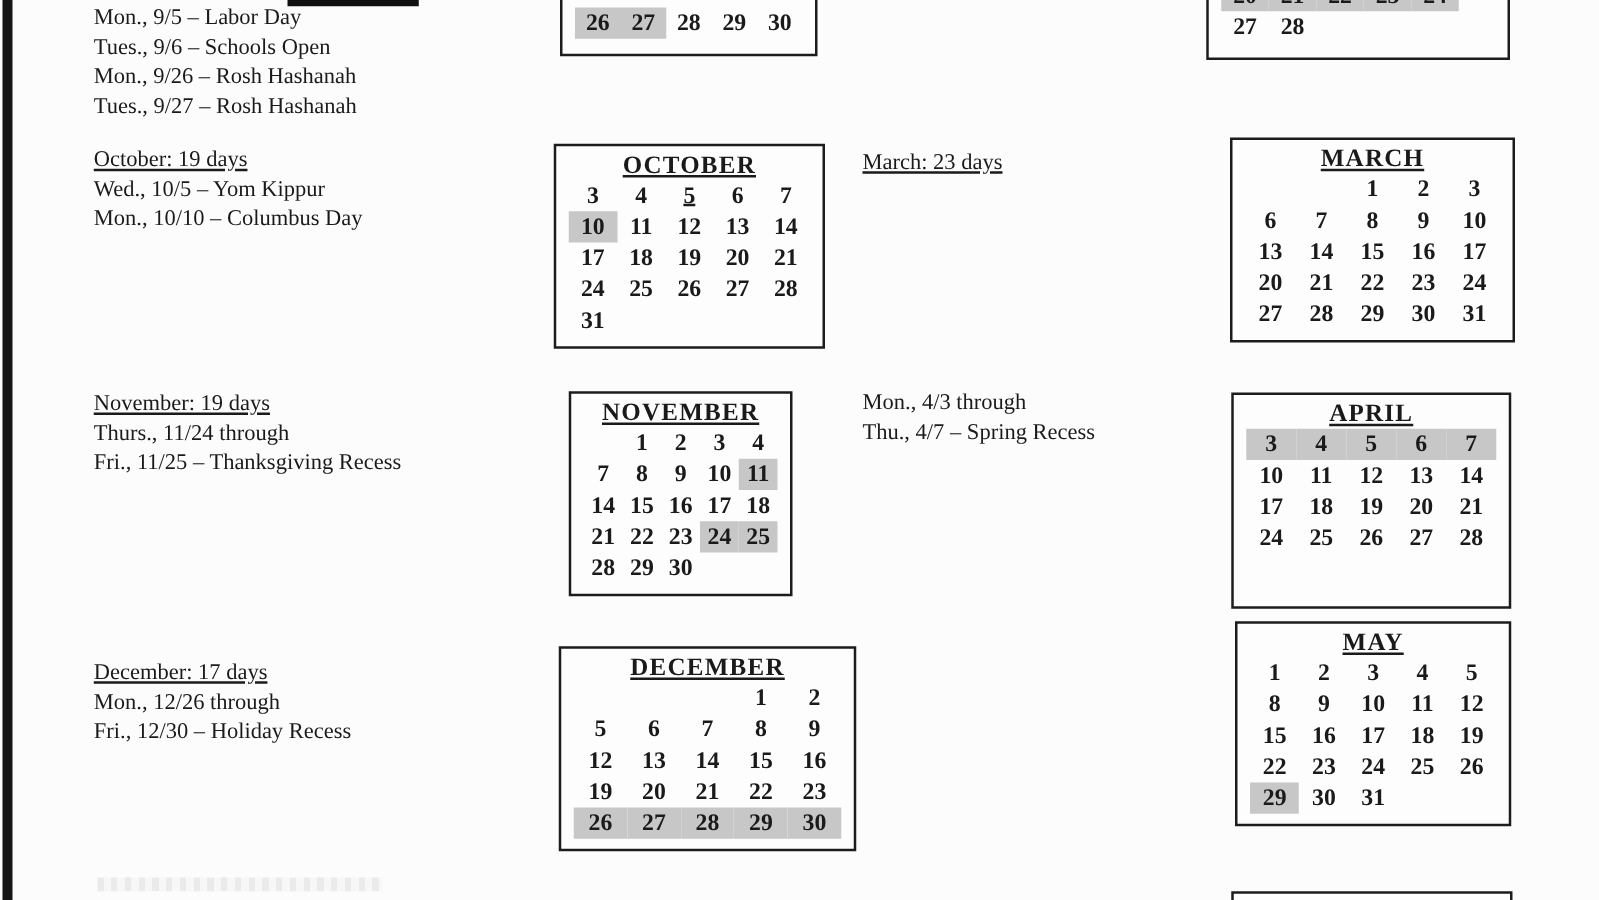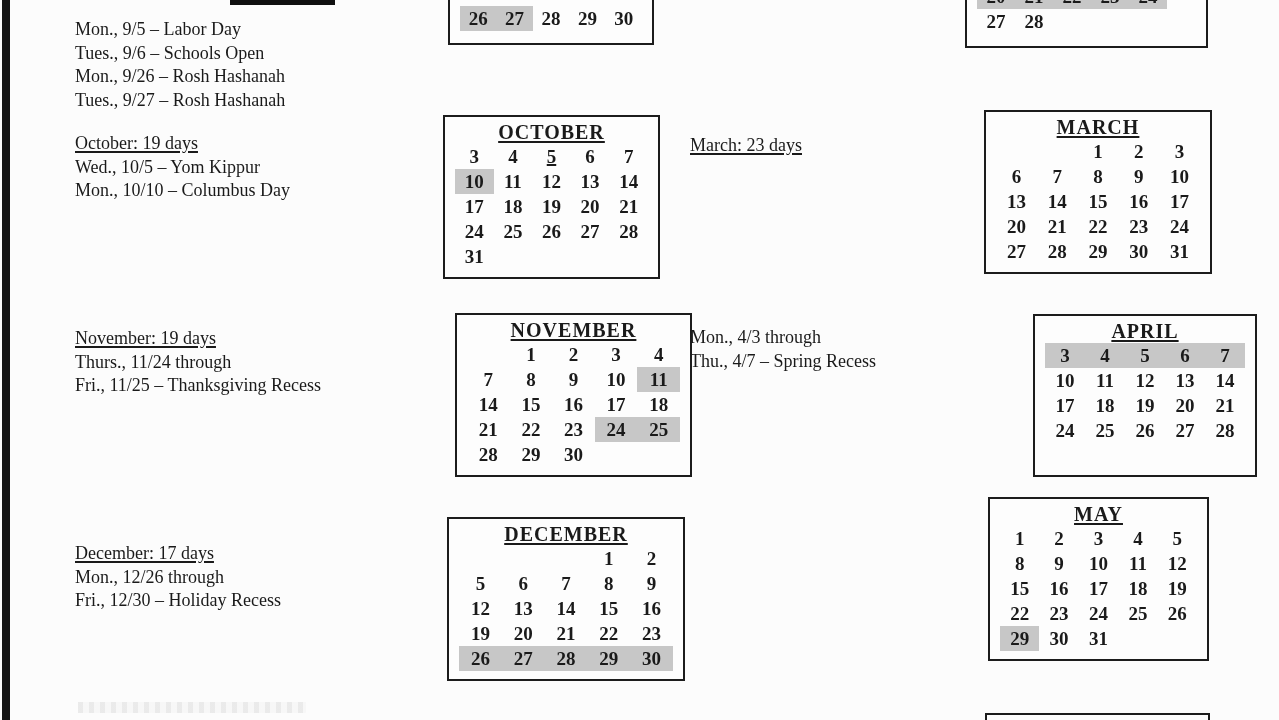--- a/index.html
+++ b/index.html
@@ -4,38 +4,38 @@
 <style>
   :root{ --hl:#c7c7c7; --ink:#1a1a1a; }
   html,body{margin:0;padding:0;}
   body{
     width:1279px;height:720px;overflow:hidden;position:relative;
     background:#fcfcfc;color:var(--ink);
     font-family:"Liberation Serif","DejaVu Serif",serif;
   }
   .page{position:absolute;inset:0;}
   .edge-bar{position:absolute;left:2px;top:0;width:8px;height:720px;background:#161616;}
-  .txt{position:absolute;line-height:23.5px;font-size:18px;white-space:nowrap;margin-top:16px;}
+  .txt{position:absolute;line-height:23.5px;font-size:18px;white-space:nowrap;}
   .h{font-weight:normal;text-decoration:underline;text-decoration-thickness:2px;text-underline-offset:2px;}
   .ln{font-weight:normal;}
   .cal{
     position:absolute;border:2px solid #1c1c1c;background:#fdfdfd;
     padding:3px 10px 8px;box-sizing:border-box;
   }
   .cal-title{
     font-weight:bold;font-size:20px;text-align:center;line-height:24px;
     letter-spacing:1px;text-decoration:underline;text-decoration-thickness:2px;text-underline-offset:2px;
   }
   .cal-row{display:flex;height:25px;}
   .cal.tight .cal-row{width:190px;}
   .cal-cell{flex:1;text-align:center;font-weight:bold;font-size:19px;line-height:25px;}
   .cal-cell.hl{background:var(--hl);}
   .cal-cell.u{text-decoration:underline;text-decoration-thickness:2px;}
   .cal.partial{padding-top:4px;padding-bottom:12px;}
-  .cal.pad-apr{padding-bottom:32px;margin-left:48px;}
+  .cal.pad-apr{padding-bottom:42px;}
   .cal.pad-may{}
   .cut-smudge{position:absolute;left:230px;top:0;width:105px;height:5px;background:#101010;}
   .cut-faint{
     position:absolute;left:78px;top:702px;width:228px;height:11px;opacity:.55;
     background:repeating-linear-gradient(90deg,#dcdcdc 0 5px,#f3f3f3 5px 11px);
   }
   .cal-shell{position:absolute;border:2px solid #1c1c1c;background:#fdfdfd;box-sizing:border-box;}
 </style>
 </head>
 <body>
@@ -185,21 +185,21 @@
       </div>
       <div class="cal-row">
         <div class="cal-cell">27</div>
         <div class="cal-cell">28</div>
         <div class="cal-cell">29</div>
         <div class="cal-cell">30</div>
         <div class="cal-cell">31</div>
       </div>
     </div>
 
-  <div class="cal" style="left:455px;top:313px;width:237px">
+  <div class="cal" style="left:455px;top:313px;width:179px">
       <div class="cal-title">NOVEMBER</div>
       <div class="cal-row">
         <div class="cal-cell"></div>
         <div class="cal-cell">1</div>
         <div class="cal-cell">2</div>
         <div class="cal-cell">3</div>
         <div class="cal-cell">4</div>
       </div>
       <div class="cal-row">
         <div class="cal-cell">7</div>

